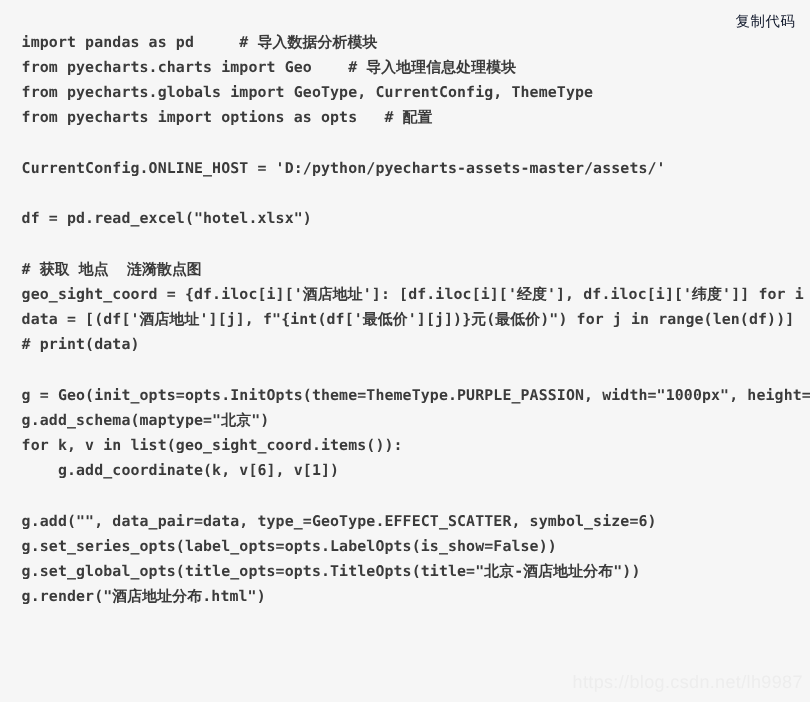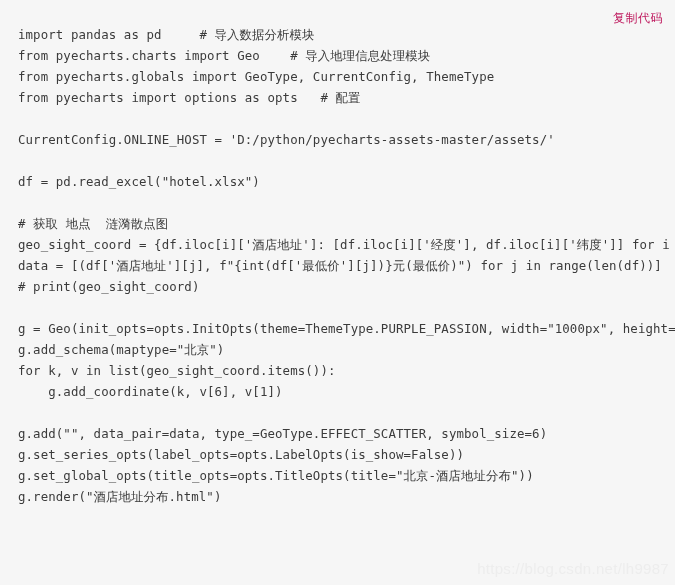--- a/index.html
+++ b/index.html
@@ -22,34 +22,35 @@
     box-sizing: border-box;
     overflow: hidden;
   }
 
   #copy-code-button {
     position: absolute;
     top: 10px;
     right: 12px;
     font-family: "Liberation Sans", sans-serif;
     font-size: 12px;
-    color: #be185d;
+    color: #0f172a;
     letter-spacing: 0.5px;
     cursor: pointer;
     user-select: none;
     line-height: 16px;
   }
 
   #code-lines {
     position: absolute;
     top: 24px;
     left: 18px;
     right: 0;
     bottom: 0;
     overflow: hidden;
+    font-weight: bold;
   }
 
   .code-line {
     font-family: "DejaVu Sans Mono", monospace;
     font-size: 12.4px;
     line-height: 21px;
     height: 21px;
     color: #3b3b3b;
     white-space: pre;
     letter-spacing: 0.1px;
@@ -84,21 +85,21 @@
       <div class="code-line">from pyecharts.globals import GeoType, CurrentConfig, ThemeType</div>
       <div class="code-line">from pyecharts import options as opts   # 配置</div>
       <div class="code-line blank">&nbsp;</div>
       <div class="code-line">CurrentConfig.ONLINE_HOST = 'D:/python/pyecharts-assets-master/assets/'</div>
       <div class="code-line blank">&nbsp;</div>
       <div class="code-line">df = pd.read_excel("hotel.xlsx")</div>
       <div class="code-line blank">&nbsp;</div>
       <div class="code-line"># 获取 地点  涟漪散点图</div>
       <div class="code-line">geo_sight_coord = {df.iloc[i]['酒店地址']: [df.iloc[i]['经度'], df.iloc[i]['纬度']] for i in r</div>
       <div class="code-line">data = [(df['酒店地址'][j], f"{int(df['最低价'][j])}元(最低价)") for j in range(len(df))]</div>
-      <div class="code-line"># print(geo_sight_coord)</div>
+      <div class="code-line"># print(data)</div>
       <div class="code-line blank">&nbsp;</div>
       <div class="code-line">g = Geo(init_opts=opts.InitOpts(theme=ThemeType.PURPLE_PASSION, width="1000px", height="600p</div>
       <div class="code-line">g.add_schema(maptype="北京")</div>
       <div class="code-line">for k, v in list(geo_sight_coord.items()):</div>
       <div class="code-line">    g.add_coordinate(k, v[6], v[1])</div>
       <div class="code-line blank">&nbsp;</div>
       <div class="code-line">g.add("", data_pair=data, type_=GeoType.EFFECT_SCATTER, symbol_size=6)</div>
       <div class="code-line">g.set_series_opts(label_opts=opts.LabelOpts(is_show=False))</div>
       <div class="code-line">g.set_global_opts(title_opts=opts.TitleOpts(title="北京-酒店地址分布"))</div>
       <div class="code-line">g.render("酒店地址分布.html")</div>

